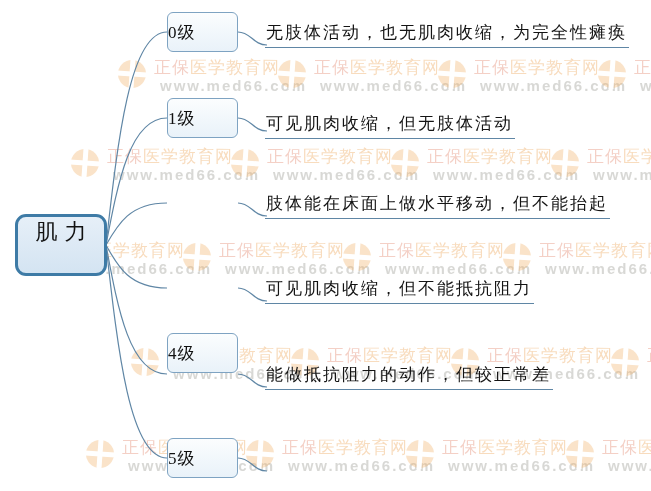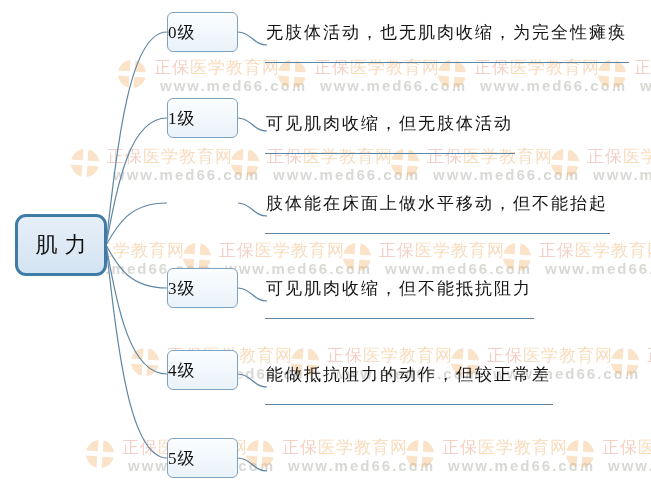--- a/index.html
+++ b/index.html
@@ -35,21 +35,21 @@
   .connectors path { fill: none; stroke: #5f86a5; stroke-width: 1.2; }
 
   
   .root-node {
     position: absolute; left: 15px; top: 214px; width: 92px; height: 62px;
     box-sizing: border-box;
     border: 3px solid #3e7ba6;
     border-radius: 11px;
     background: linear-gradient(#e6eff8, #d4e4f2);
     z-index: 2;
-    display: flex; align-items: center; justify-content: center;
+    display: flex; align-items: flex-start; justify-content: center;
     cursor: default;
   }
   .root-label {
     font-size: 22px; color: #111; letter-spacing: 7px; padding-left: 7px;
   }
 
   .level-box {
     position: absolute; left: 167px; width: 71px; height: 40px;
     box-sizing: border-box;
     border: 1px solid #7ea3c2;
@@ -63,21 +63,21 @@
 
   .desc {
     position: absolute; left: 265px; height: 26px; z-index: 2;
     white-space: nowrap;
   }
   .desc span {
     display: inline-block;
     font-size: 17px; color: #141414; letter-spacing: 2px;
     line-height: 25px; height: 25px;
     border-bottom: 1.2px solid #5f86a5;
-    padding: 0 2px 17px 1px;
+    padding: 0 2px 2px 1px;
   }
 </style>
 </head>
 <body>
 
 <div class="canvas">
 
   <div class="wm-layer" id="wm-layer">
       <div class="wm-unit" style="left: 117px; top: 57px;">
         <svg viewBox="0 0 30 30" class="wm-logo">
@@ -292,28 +292,25 @@
     <span class="level-label">1级</span>
   </div>
   <div class="desc" style="top:111px">
     <span>可见肌肉收缩，但无肢体活动</span>
   </div>
 
   <div class="desc" style="top:191px">
     <span>肢体能在床面上做水平移动，但不能抬起</span>
   </div>
 
-  <div class="level-box" style="top:268px">
-    <span class="level-label">3级</span>
-  </div>
   <div class="desc" style="top:276px">
     <span>可见肌肉收缩，但不能抵抗阻力</span>
   </div>
 
-  <div class="level-box" style="top:350px">
+  <div class="level-box" style="top:333px">
     <span class="level-label">4级</span>
   </div>
   <div class="desc" style="top:362px">
     <span>能做抵抗阻力的动作，但较正常差</span>
   </div>
 
   <div class="level-box" style="top:438px">
     <span class="level-label">5级</span>
   </div>
 

